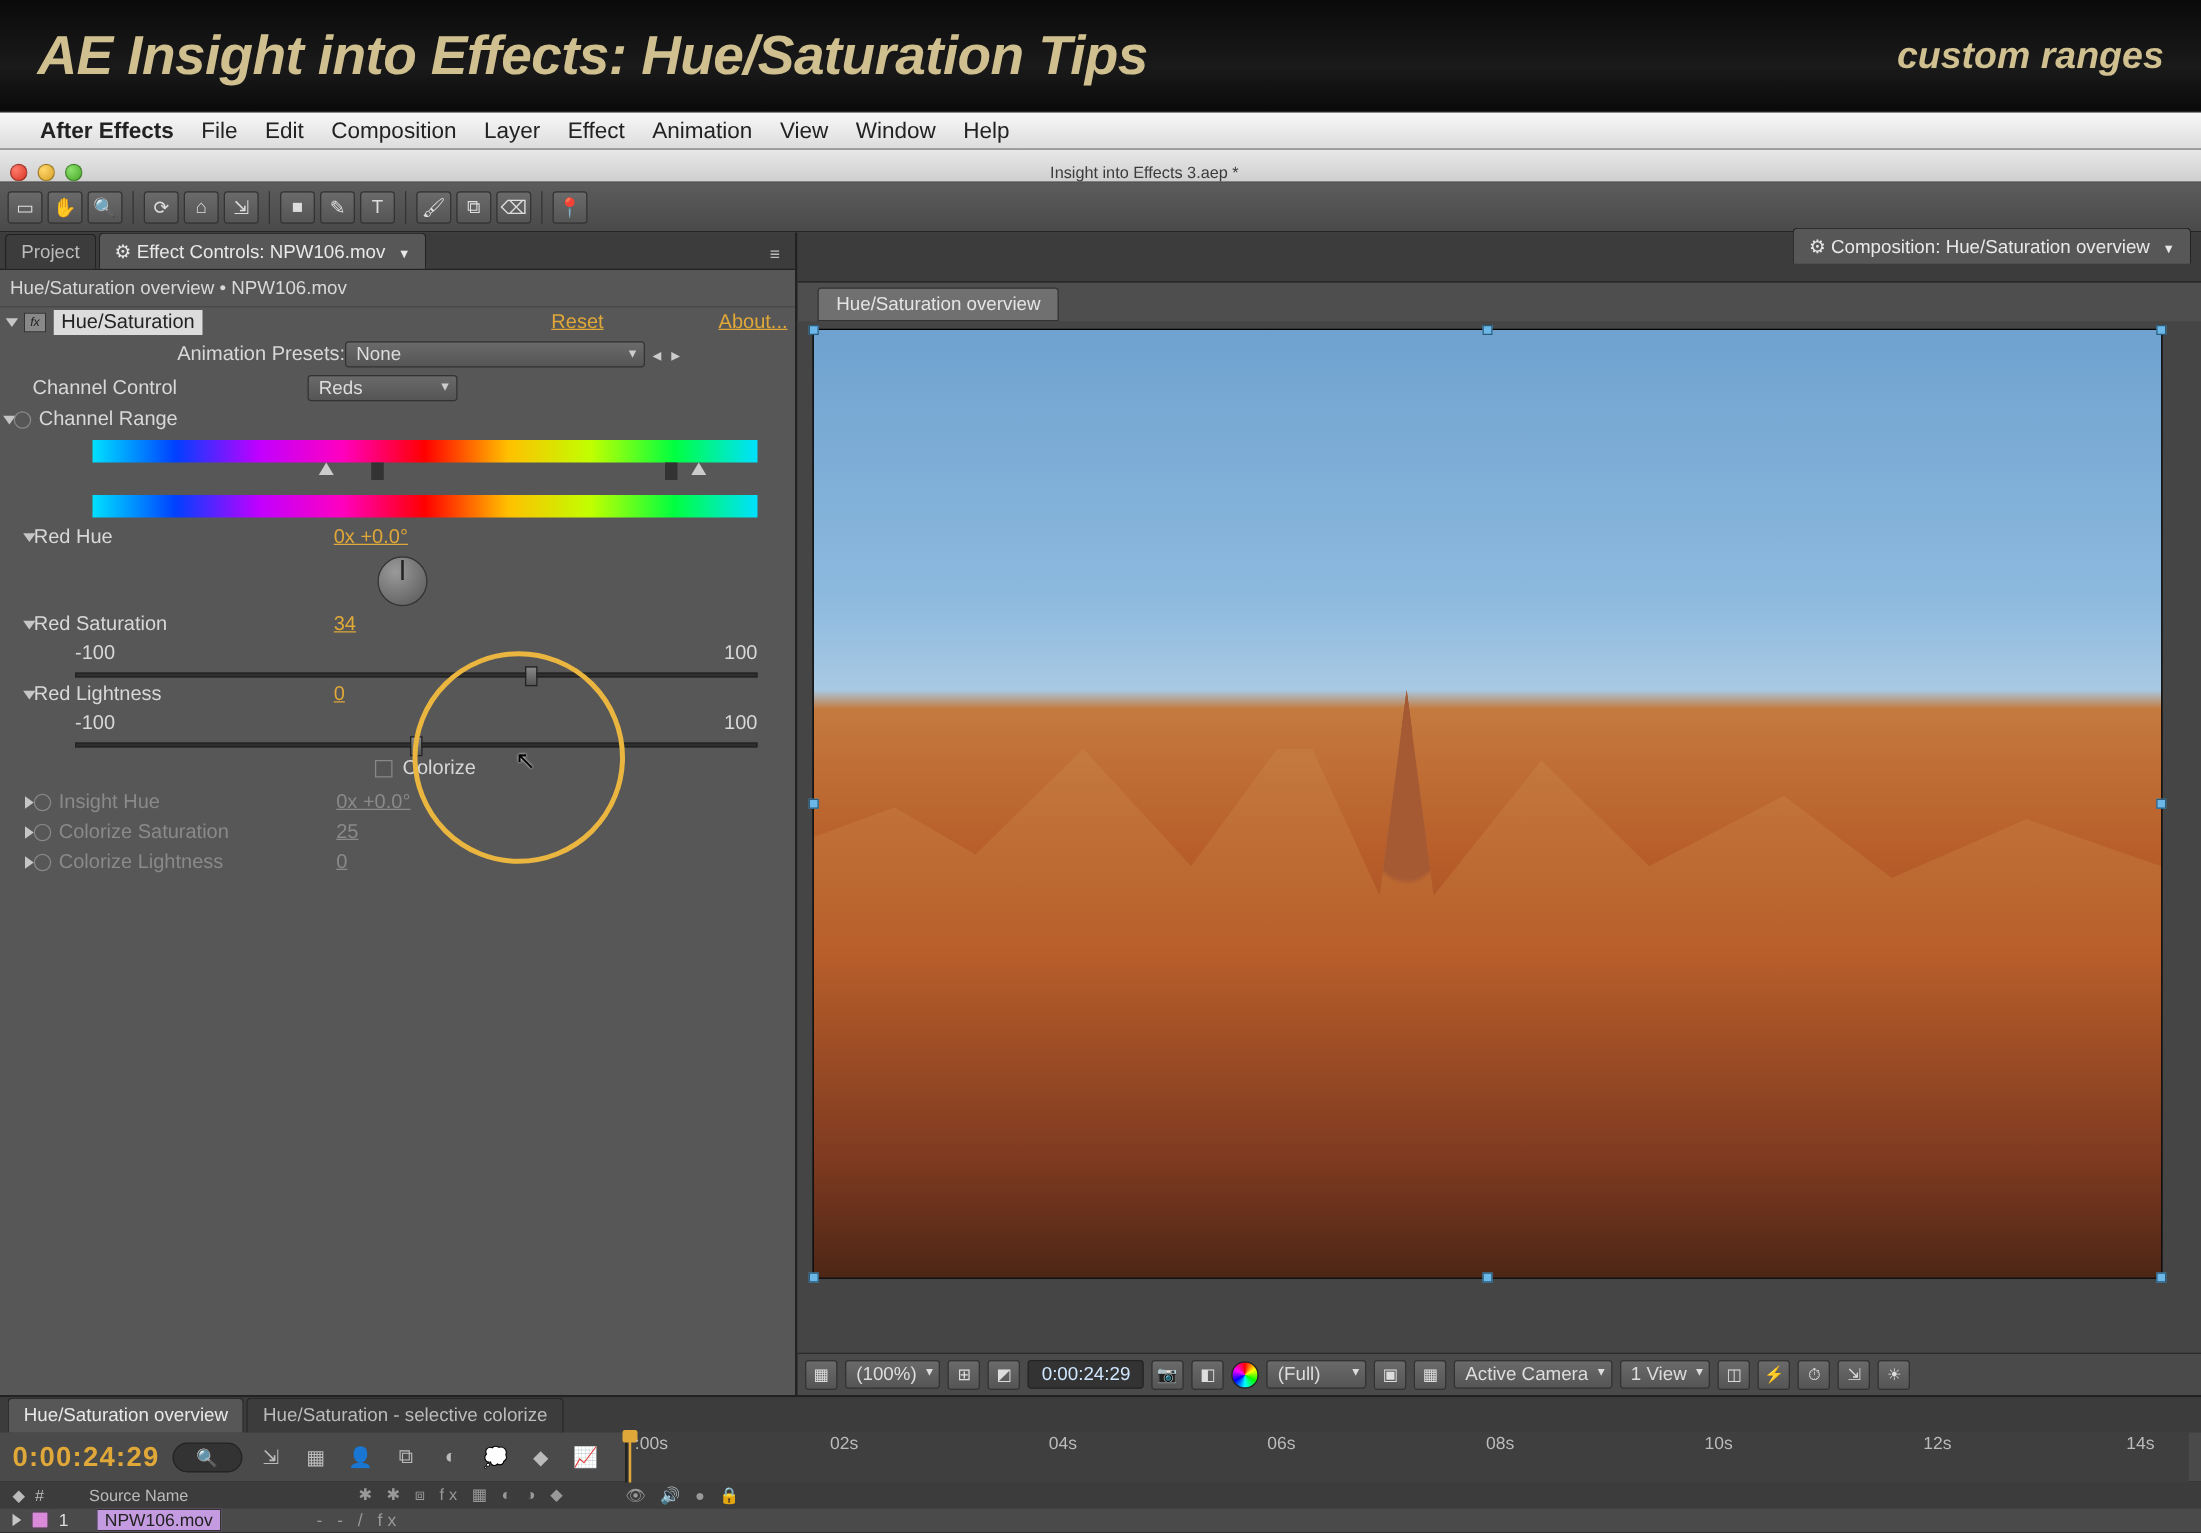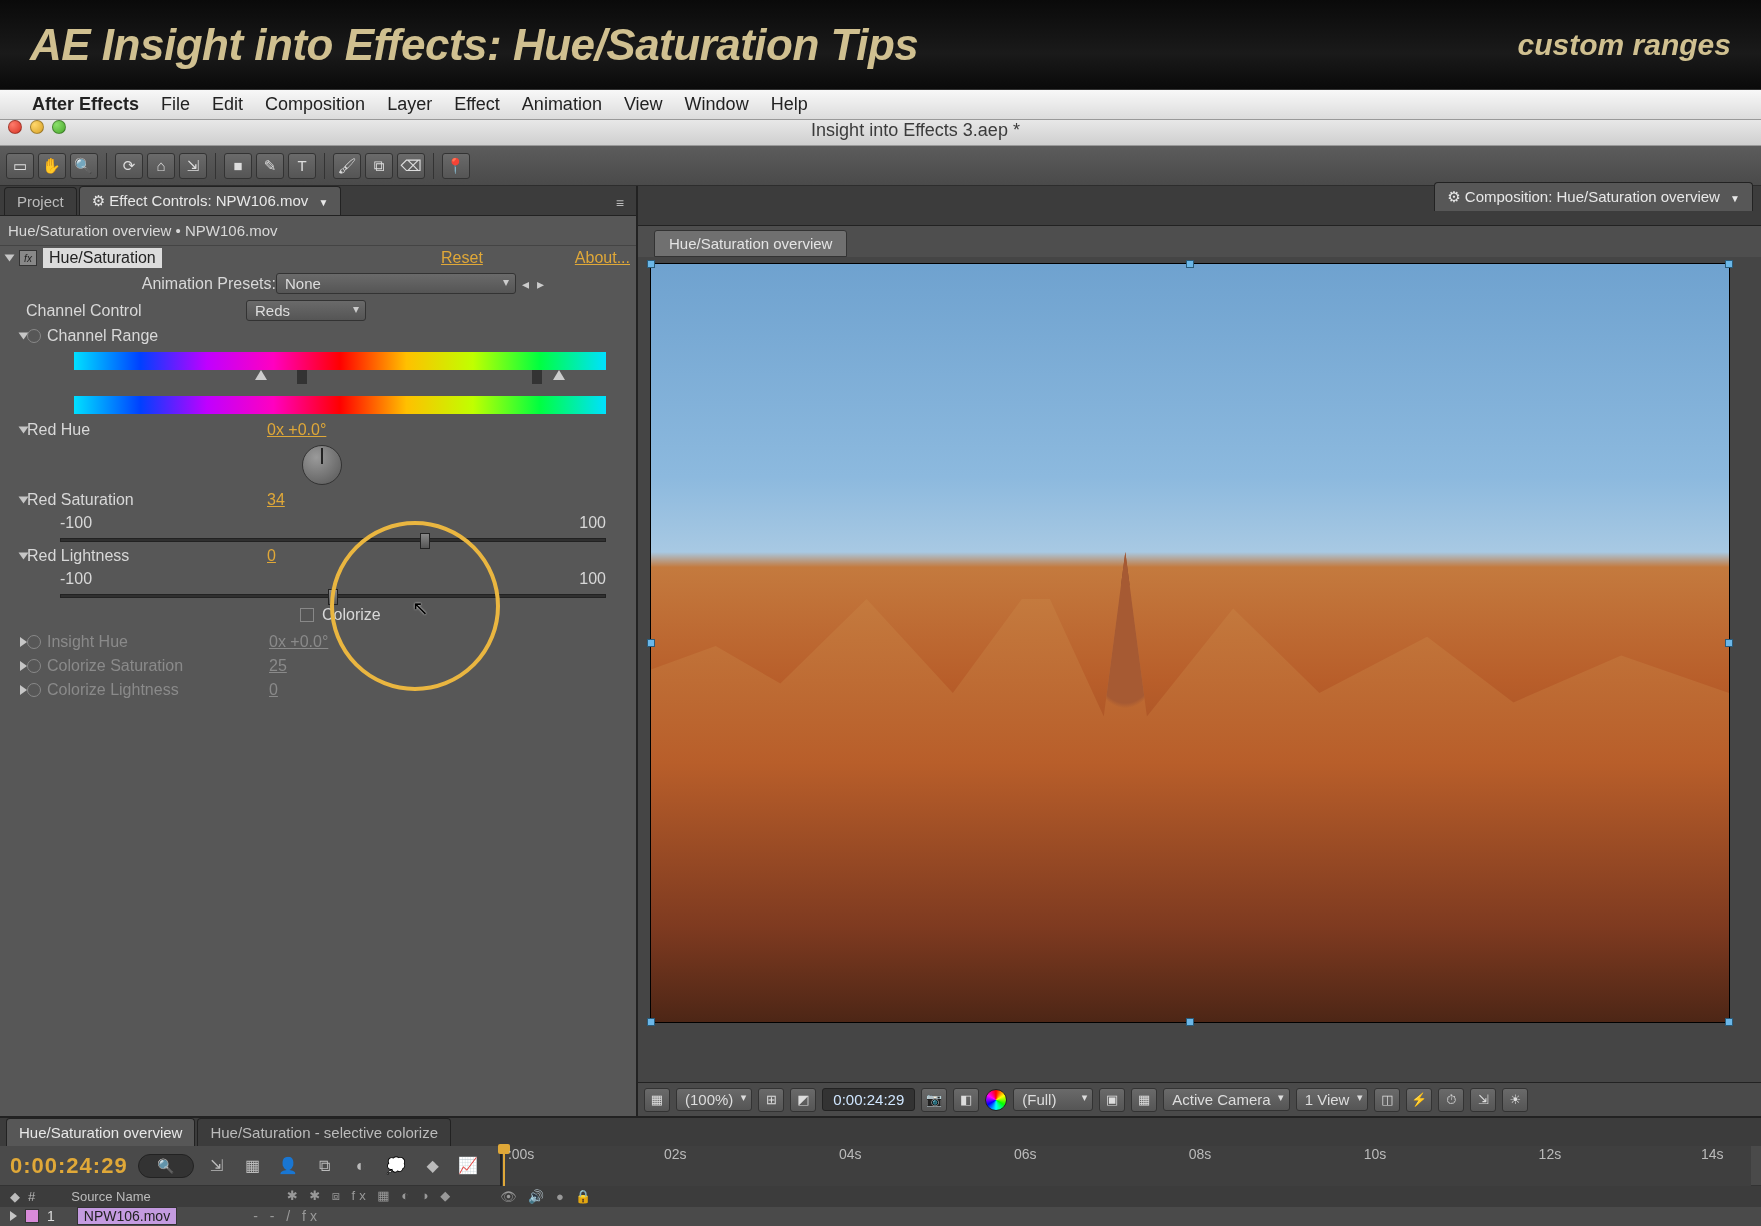--- a/index.html
+++ b/index.html
@@ -29,24 +29,24 @@
     border-bottom:1px solid #999;
   }
   .apple { font-size: 20px; }
   .menubar .app { font-weight: 700; }
   .menubar span { cursor: default; }
 
   
   .winbar {
     height: 26px;
     background: linear-gradient(#e8e8e8,#cfcfcf);
-    display: flex; align-items: flex-start;
+    display: flex; align-items: flex-end;
     padding: 0 8px;
     border-bottom:1px solid #999;
-    font-size: 18px; color:#3b3b3b;
+    font-size: 13px; color:#3b3b3b;
   }
   .traffic { display:flex; gap:8px; margin-right:12px; }
   .tl { width:14px; height:14px; border-radius:50%; border:1px solid rgba(0,0,0,.3); }
   .tl.r{background:radial-gradient(circle at 30% 30%,#ff7b6b,#d83526);}
   .tl.y{background:radial-gradient(circle at 30% 30%,#ffd76b,#d8a126);}
   .tl.g{background:radial-gradient(circle at 30% 30%,#8be06b,#49a82c);}
   .winbar .wintitle{ flex:1; text-align:center; }
 
   
   .toolbar {
@@ -257,21 +257,21 @@
         <div class="lab" style="justify-content:flex-end;">Animation Presets:</div>
         <div class="dropdown" style="min-width:240px;"><span>None</span></div>
         <span class="navarr">◂ ▸</span>
       </div>
 
       <div class="eff-row">
         <div class="lab short">Channel Control</div>
         <div class="dropdown"><span>Reds</span></div>
       </div>
 
-      <div class="eff-row" style="padding-left:20px;">
+      <div class="eff-row" style="padding-left:4px;">
         <span class="tw open"></span>
         <span class="stopwatch"></span>
         <span style="margin-left:6px;">Channel Range</span>
       </div>
       <div class="spectrum-wrap">
         <div class="spectrum"></div>
         <div class="range-row">
           <span class="tri" style="left:34%;"></span>
           <span class="mark" style="left:42%;"></span>
           <span class="mark" style="left:86%;"></span>

